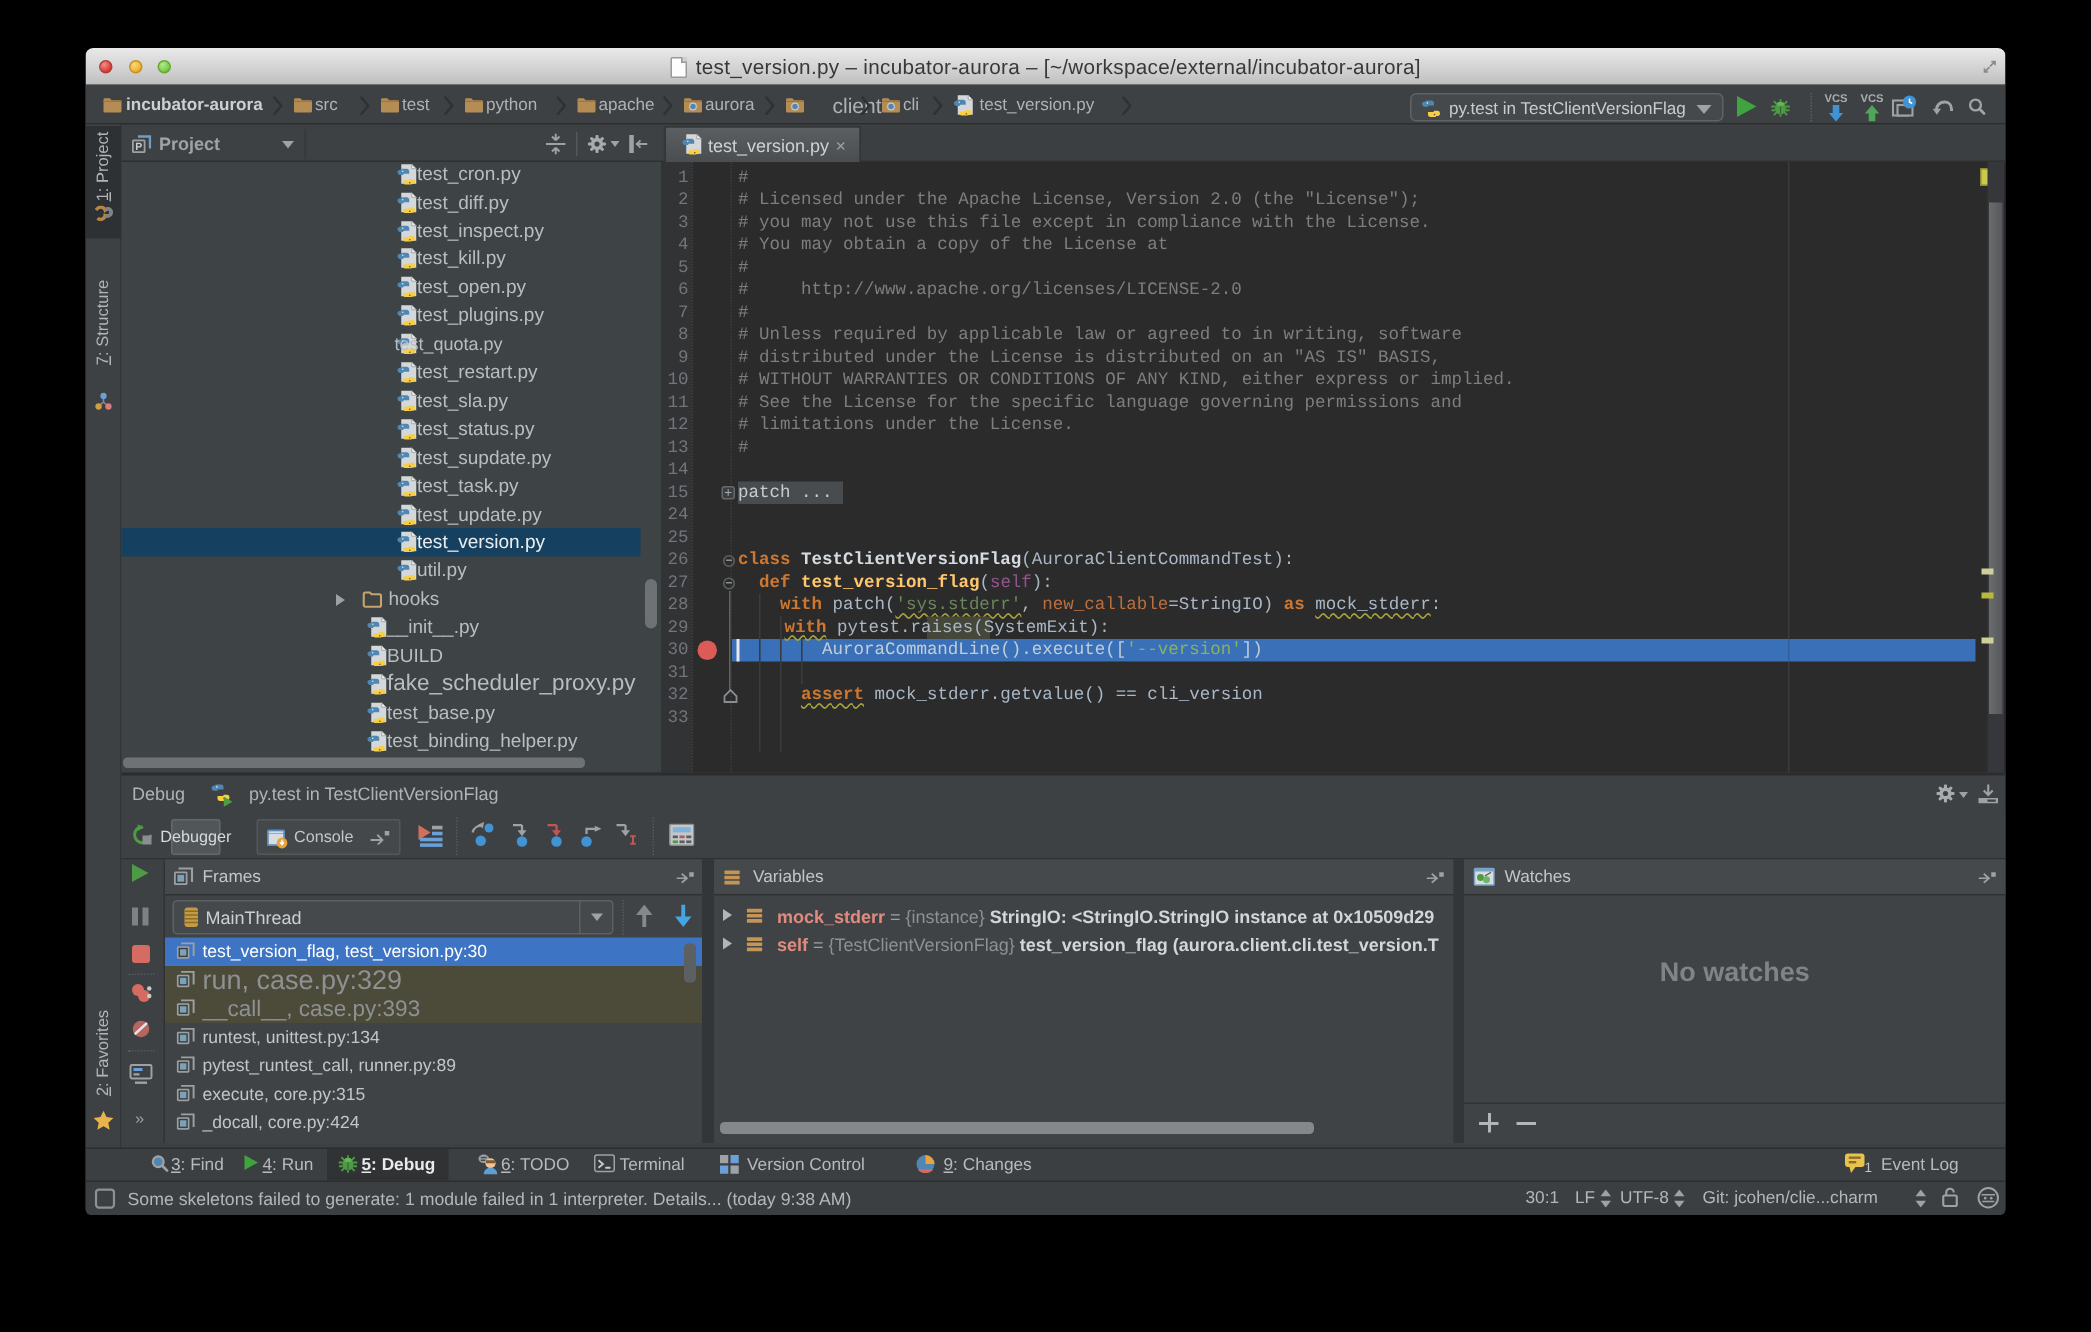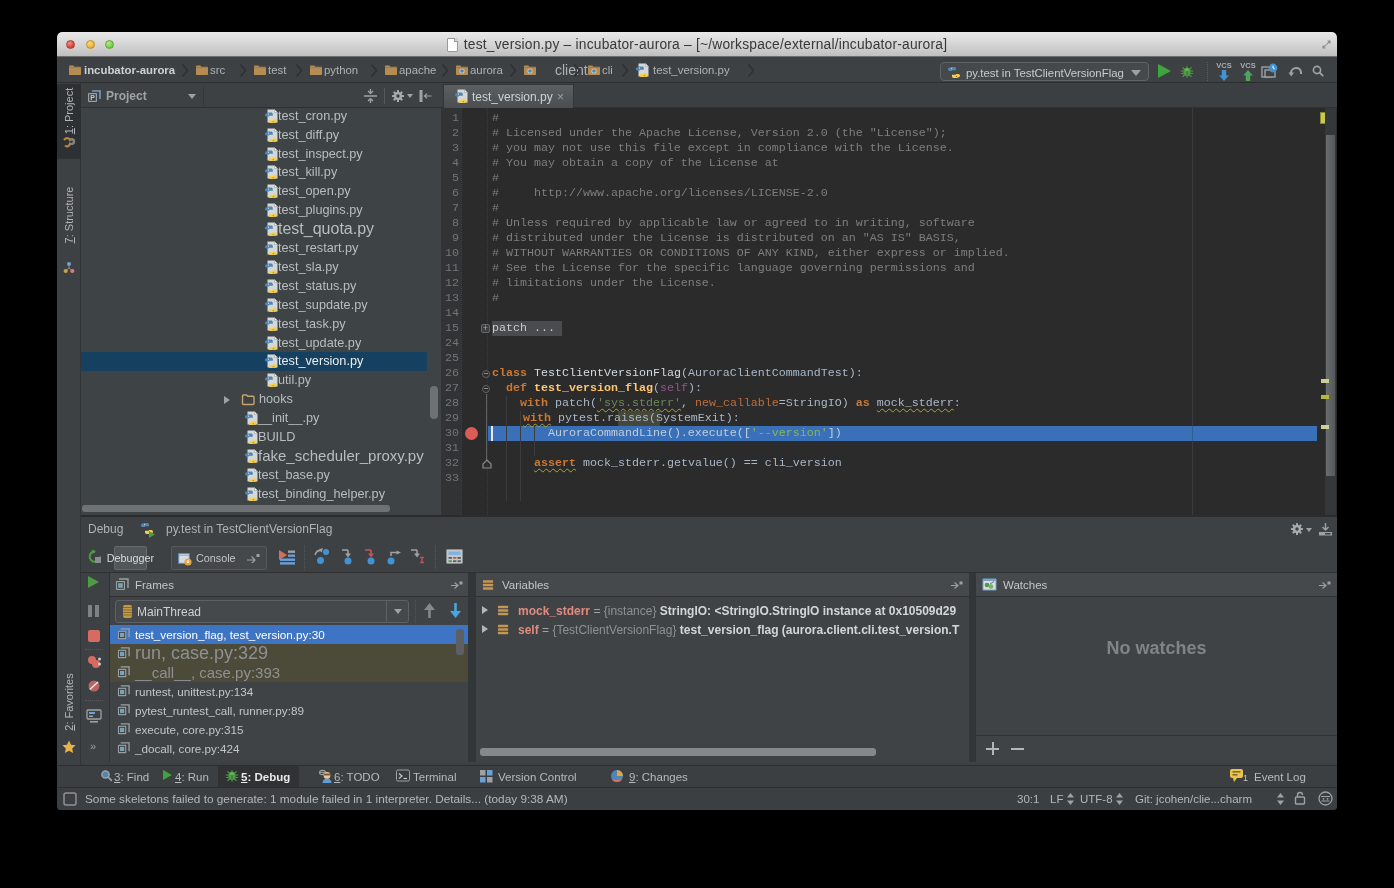--- a/index.html
+++ b/index.html
@@ -5,21 +5,21 @@
 body{font-family:"Liberation Sans",sans-serif;}
 #win{position:absolute;left:57px;top:32px;width:1280px;height:778px;background:#3e4143;border-radius:5px 5px 4px 4px;overflow:hidden}
 .abs{position:absolute}
 .mono{font-family:"Liberation Mono",monospace;font-size:11.66px;line-height:15px;white-space:pre}
 .ui{font-size:11.5px;color:#b7babc}
 .k{color:#cc7832;font-weight:bold}
 .c{color:#7e7e7e}
 .s{color:#6a8759}
 .fn{color:#ffc66d;font-weight:bold}
 .sf{color:#94558d}
-.cl{color:#d5dbe0;font-weight:normal}
+.cl{color:#d5dbe0;font-weight:bold}
 .na{color:#bb6f3d}
 .wv{text-decoration:underline wavy #a8a43c;text-underline-offset:2px;text-decoration-thickness:1px}
 </style></head><body>
 <svg width="0" height="0" style="position:absolute">
     <defs>
 <g id="pyic">
         <path d="M3.7 1h3.6c1 0 1.7.7 1.7 1.7v1.6H5.7c-.5 0-.8.3-.8.8H2.6c-1 0-1.6-.9-1.6-1.9S1.9 1.6 2.9 1.6l.8 0z" fill="#4f87b2"></path>
         <path d="M10.3 12H6.7c-1 0-1.7-.7-1.7-1.7V8.7h3.3c.5 0 .8-.3.8-.8h2.3c1 0 1.6.9 1.6 1.9s-.9 1.6-1.9 1.6l-.8 0z" fill="#f7cf46"></path>
         <circle cx="4.6" cy="2.6" r=".55" fill="#dbe6ee"></circle>
         <circle cx="9.4" cy="10.4" r=".55" fill="#5d5634"></circle>
@@ -254,21 +254,21 @@
       <use href="#pyfile"></use>
     </svg>
 <div class="abs" style="left:221px;top:149.8px;height:19px;display:flex;align-items:center;font-size:12.7px;color:#b9bdbf">test_open.py</div>
 <svg class="abs" style="left:207px;top:171.2px" width="14" height="14" viewBox="0 0 14 14">
       <use href="#pyfile"></use>
     </svg>
 <div class="abs" style="left:221px;top:168.7px;height:19px;display:flex;align-items:center;font-size:12.7px;color:#b9bdbf">test_plugins.py</div>
 <svg class="abs" style="left:207px;top:190.1px" width="14" height="14" viewBox="0 0 14 14">
       <use href="#pyfile"></use>
     </svg>
-<div class="abs" style="left:221px;top:187.6px;height:19px;display:flex;align-items:center;font-size:16px;color:#b9bdbf">test_quota.py</div>
+<div class="abs" style="left:206px;top:187.6px;height:19px;display:flex;align-items:center;font-size:12px;color:#b9bdbf">test_quota.py</div>
 <svg class="abs" style="left:207px;top:209.0px" width="14" height="14" viewBox="0 0 14 14">
       <use href="#pyfile"></use>
     </svg>
 <div class="abs" style="left:221px;top:206.5px;height:19px;display:flex;align-items:center;font-size:12.7px;color:#b9bdbf">test_restart.py</div>
 <svg class="abs" style="left:207px;top:227.9px" width="14" height="14" viewBox="0 0 14 14">
       <use href="#pyfile"></use>
     </svg>
 <div class="abs" style="left:221px;top:225.4px;height:19px;display:flex;align-items:center;font-size:12.7px;color:#b9bdbf">test_sla.py</div>
 <svg class="abs" style="left:207px;top:246.8px" width="14" height="14" viewBox="0 0 14 14">
       <use href="#pyfile"></use>

